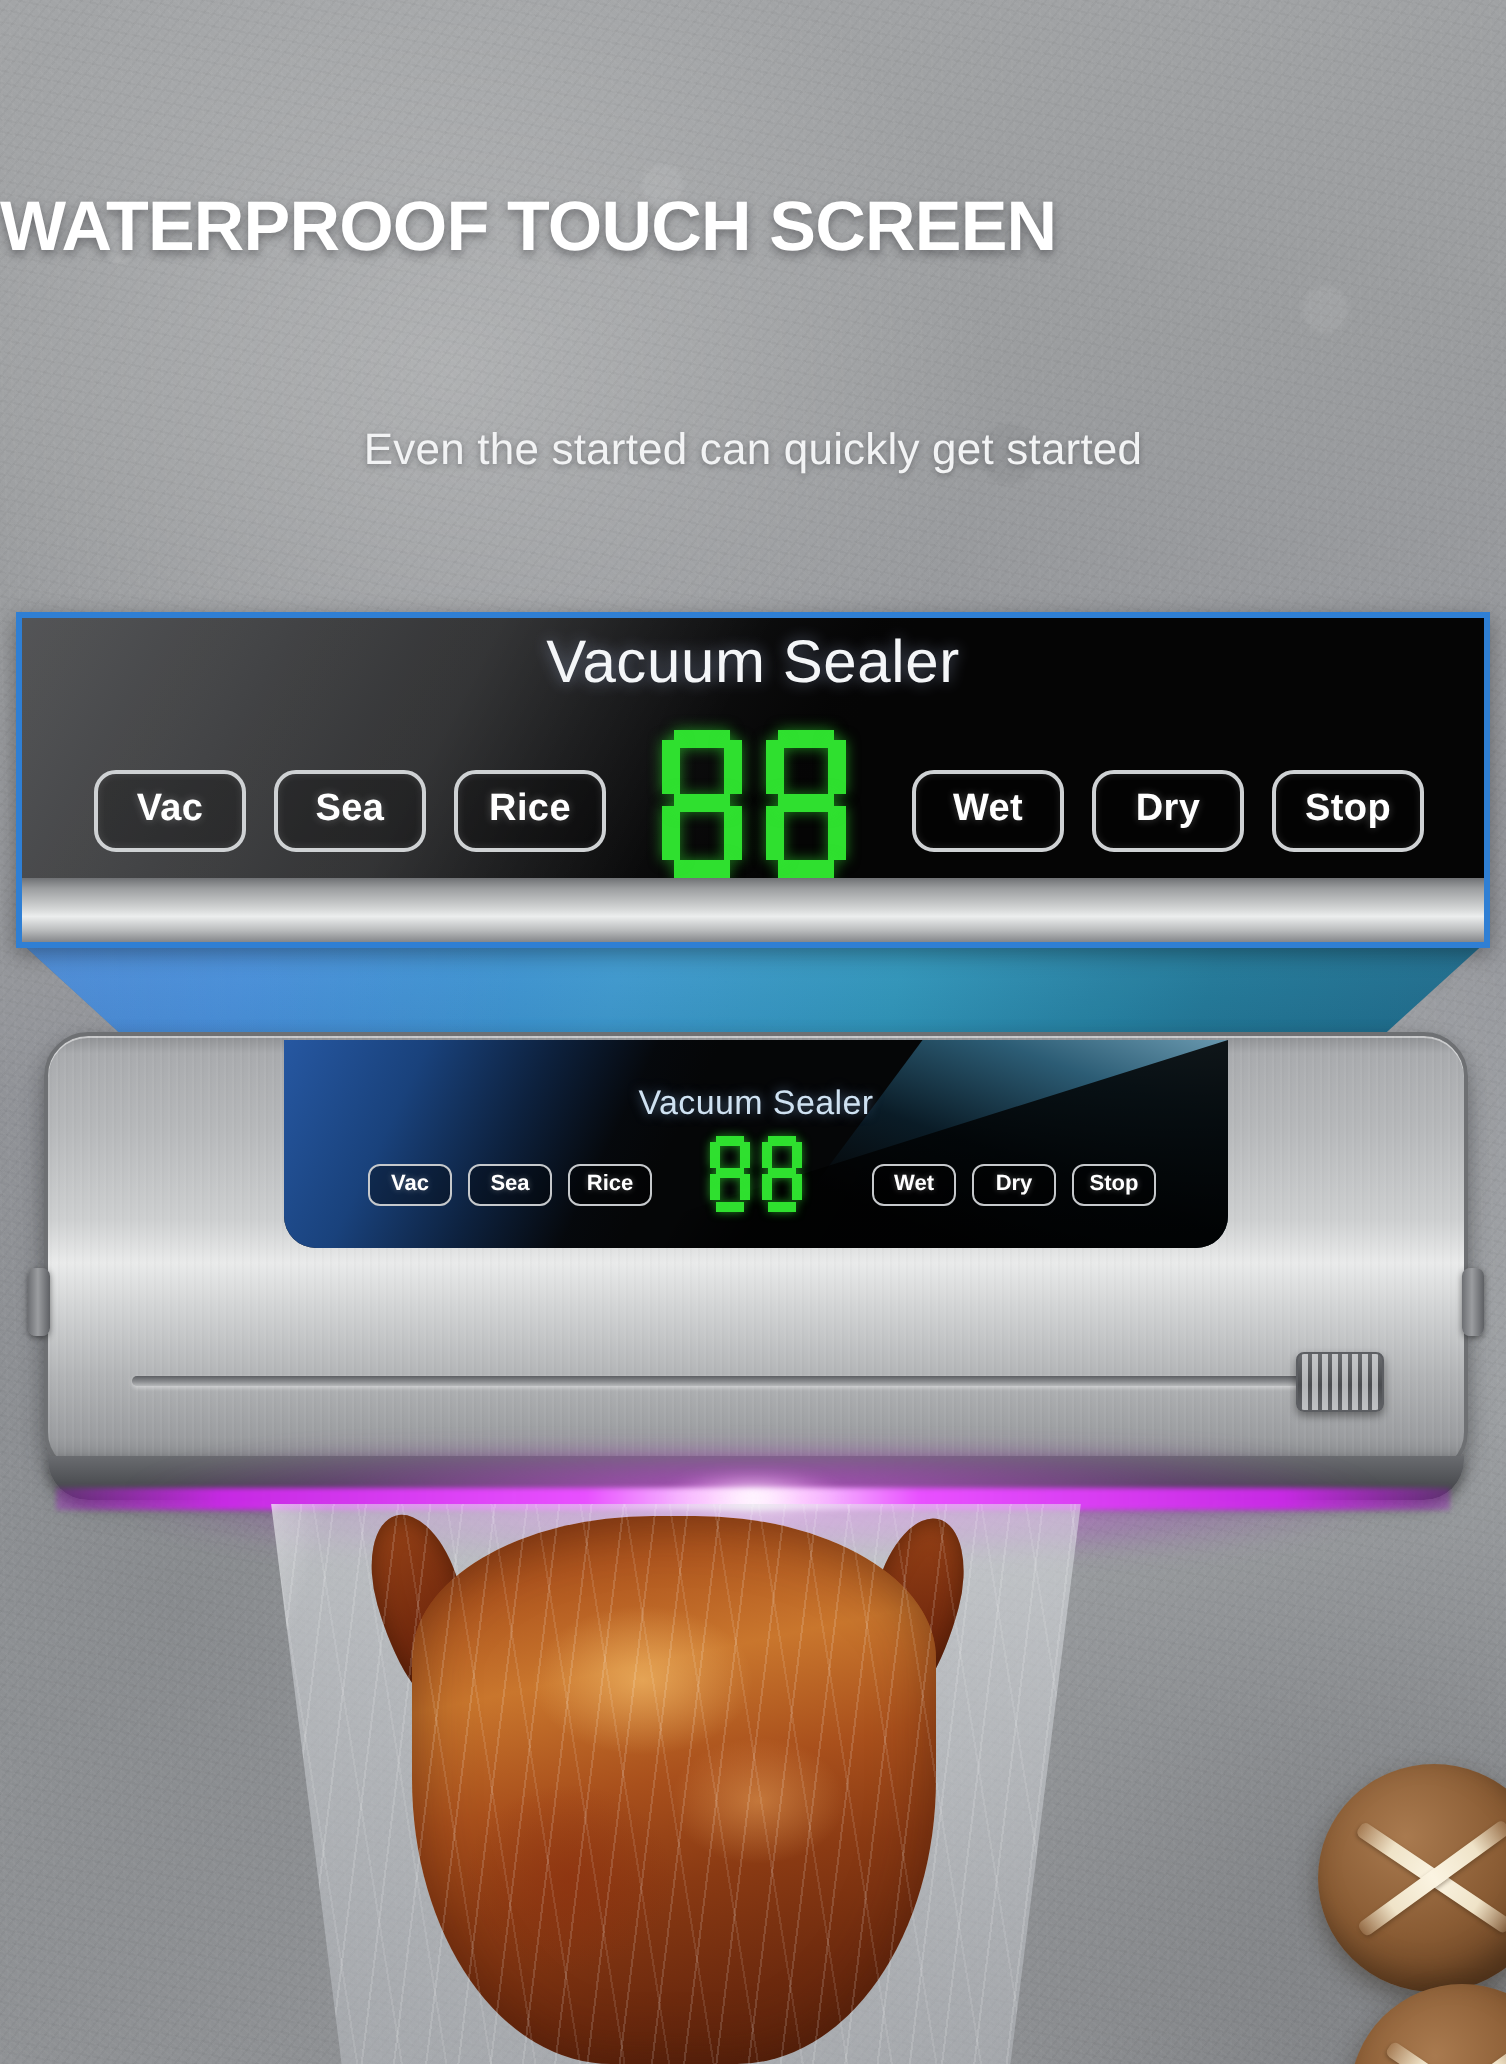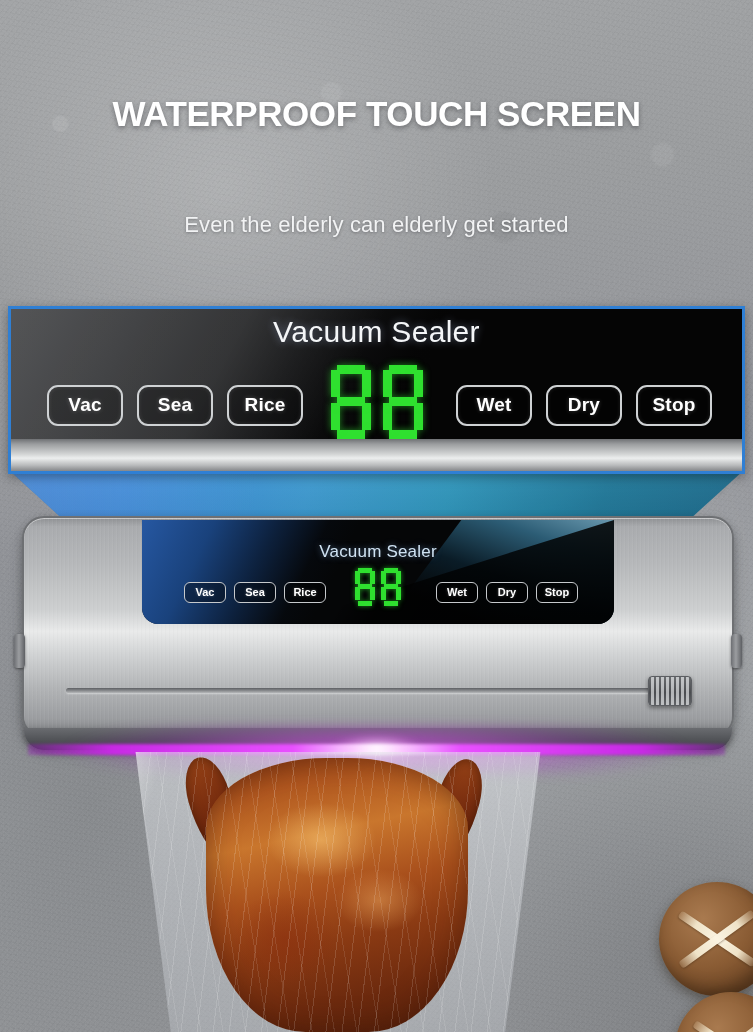--- a/index.html
+++ b/index.html
@@ -55,21 +55,20 @@
       radial-gradient(circle at 80% 72%, rgba(255,255,255,.10) 0 11px, rgba(0,0,0,0) 15px),
       radial-gradient(circle at 95% 47%, rgba(0,0,0,.06) 0 10px, rgba(0,0,0,0) 14px);
   }
 
   
   .headline {
     position: absolute;
     left: 0;
     right: 0;
     top: 92px;
-    text-align: center;
     color: #ffffff;
     font-weight: 700;
     font-size: 35px;
     line-height: 1.26;
     letter-spacing: -0.4px;
     text-shadow: 0 2px 5px rgba(40,40,45,.45);
   }
   .headline .l2 { display:block; letter-spacing: -0.9px; font-size: 34.5px; }
   .subline {
     position: absolute;
@@ -513,21 +512,21 @@
 
 <div id="page">
 
   <div class="bg-base"></div>
   <div class="bg-grain"></div>
   <div class="bg-mottle"></div>
 
   <div class="headline">
     <span>WATERPROOF TOUCH SCREEN</span>
   </div>
-  <div class="subline">Even the elderly can elderly get started</div>
+  <div class="subline">Even the started can quickly get started</div>
 
   <div class="beam">
     <div class="beam-sheen"></div>
   </div>
 
   <div class="callout">
     <div class="callout-screen">
       <div class="gloss-wedge"></div>
       <div class="gloss-wedge2"></div>
 

